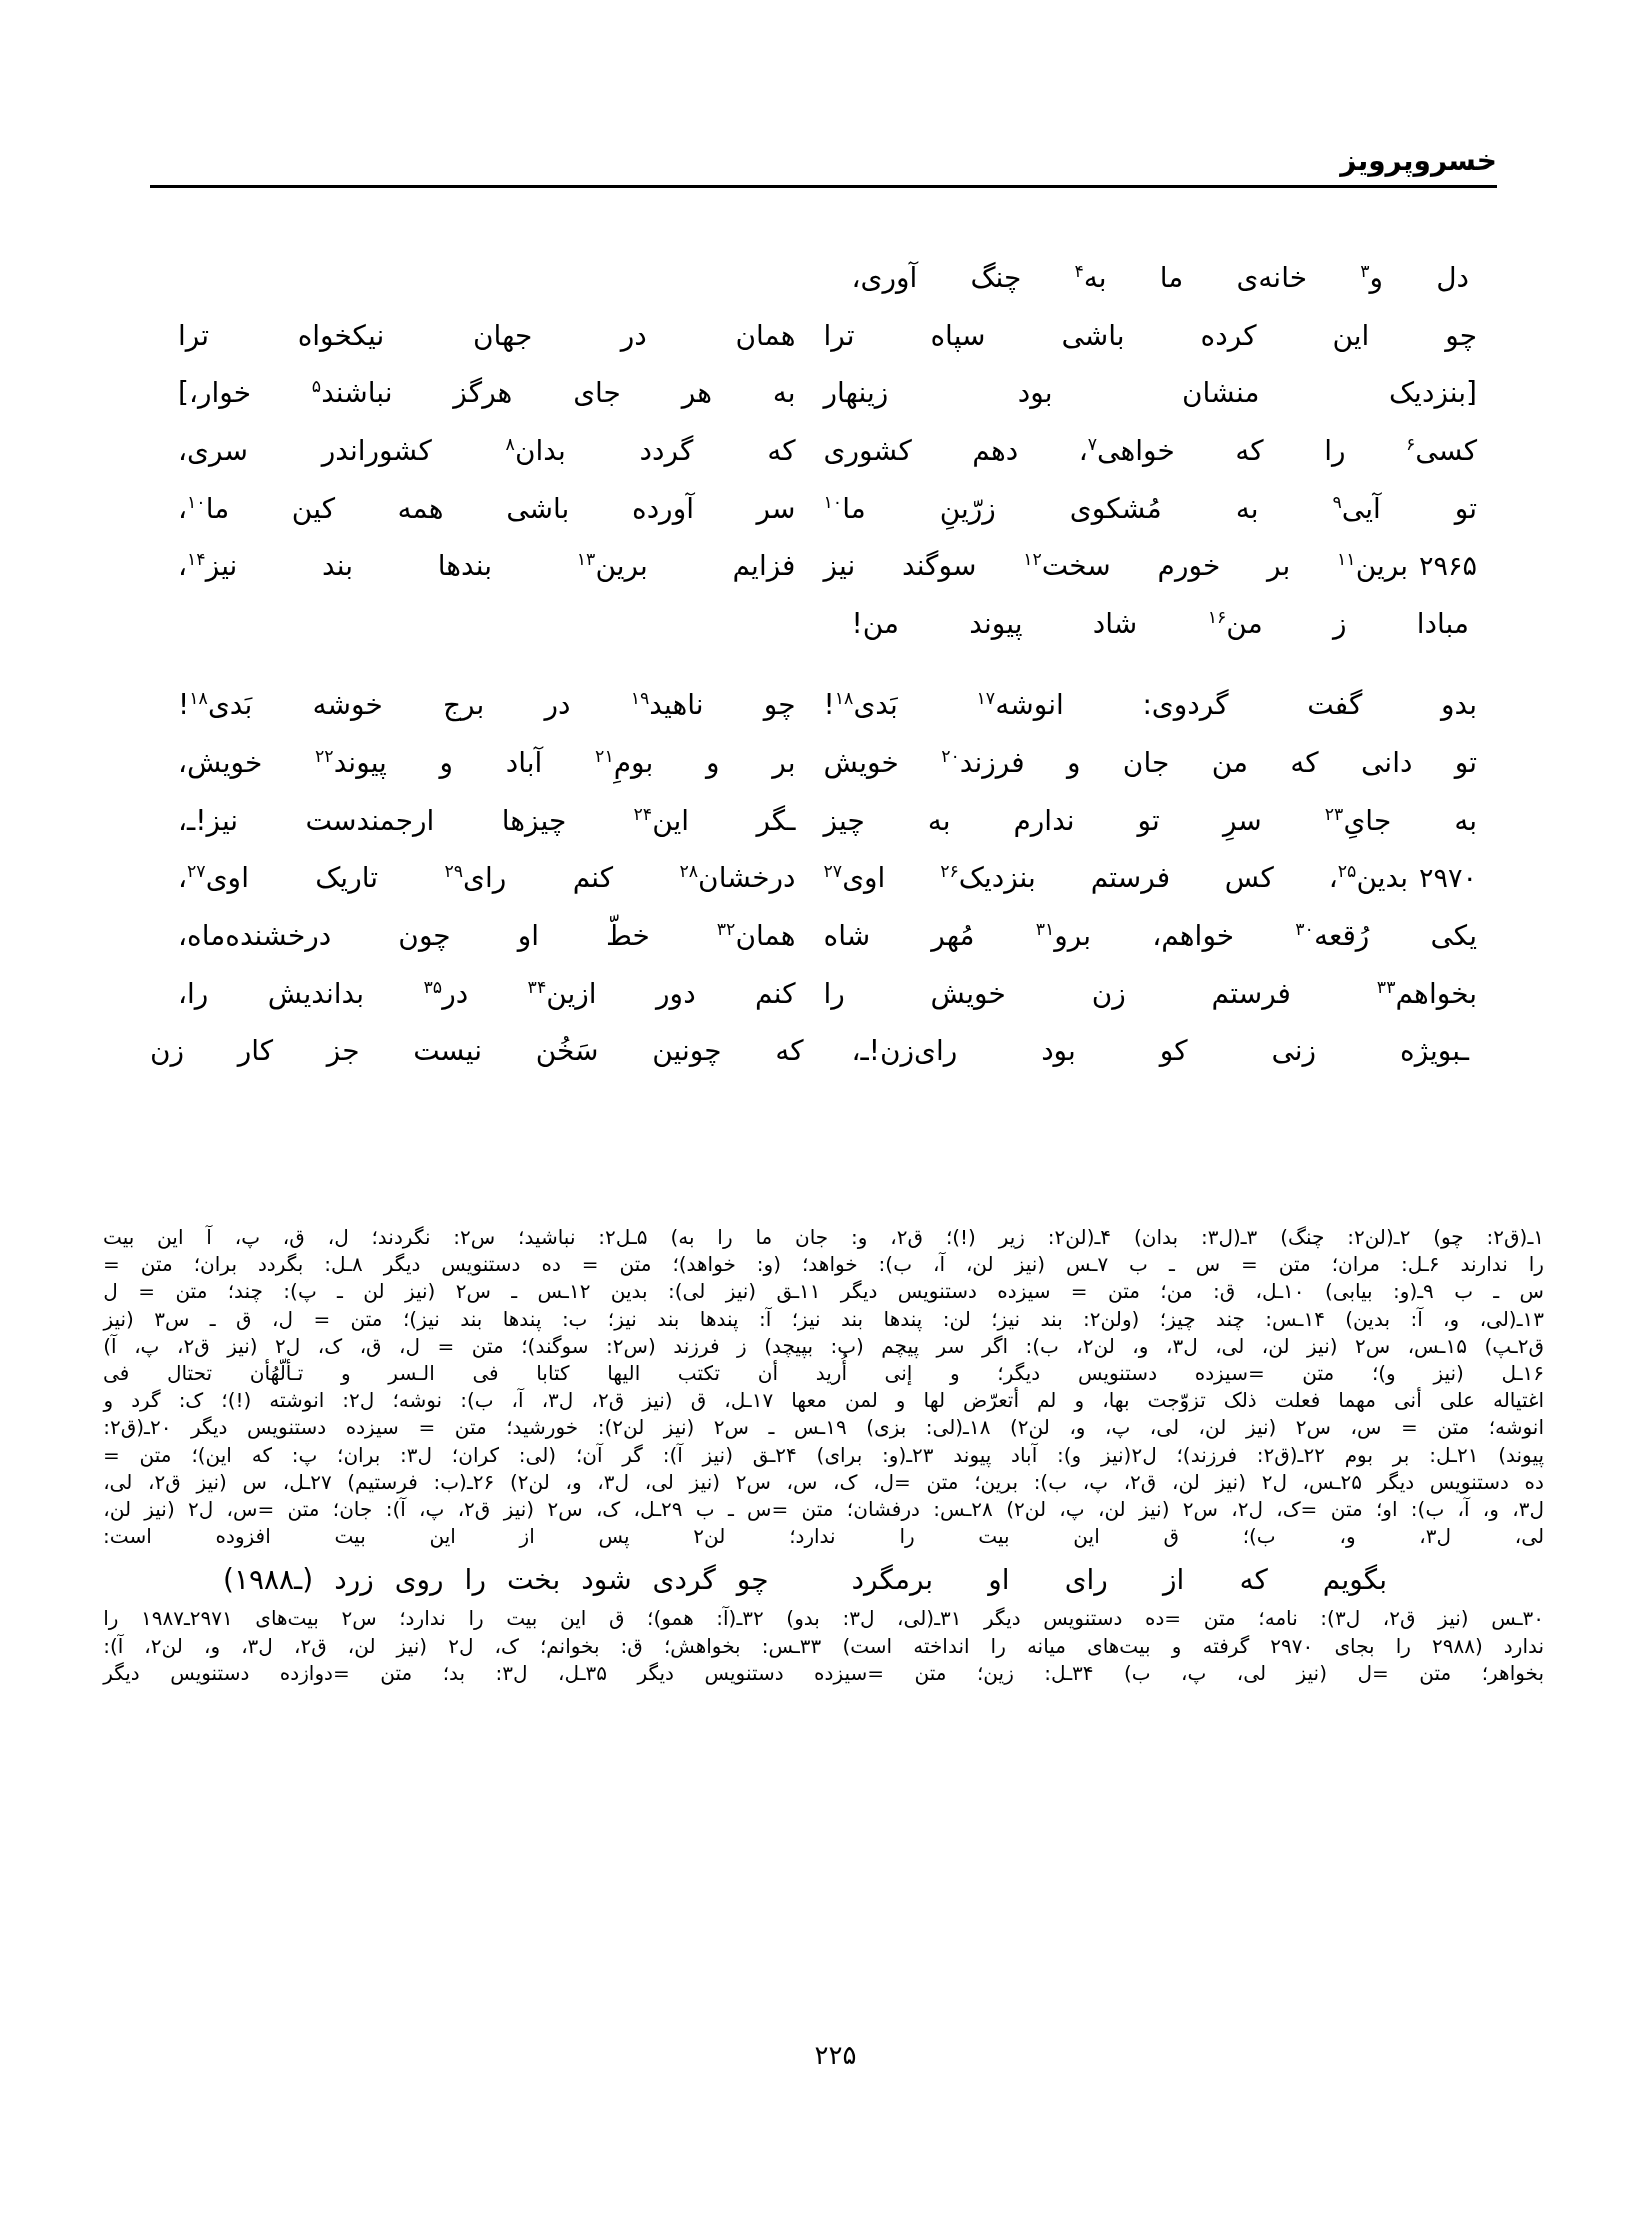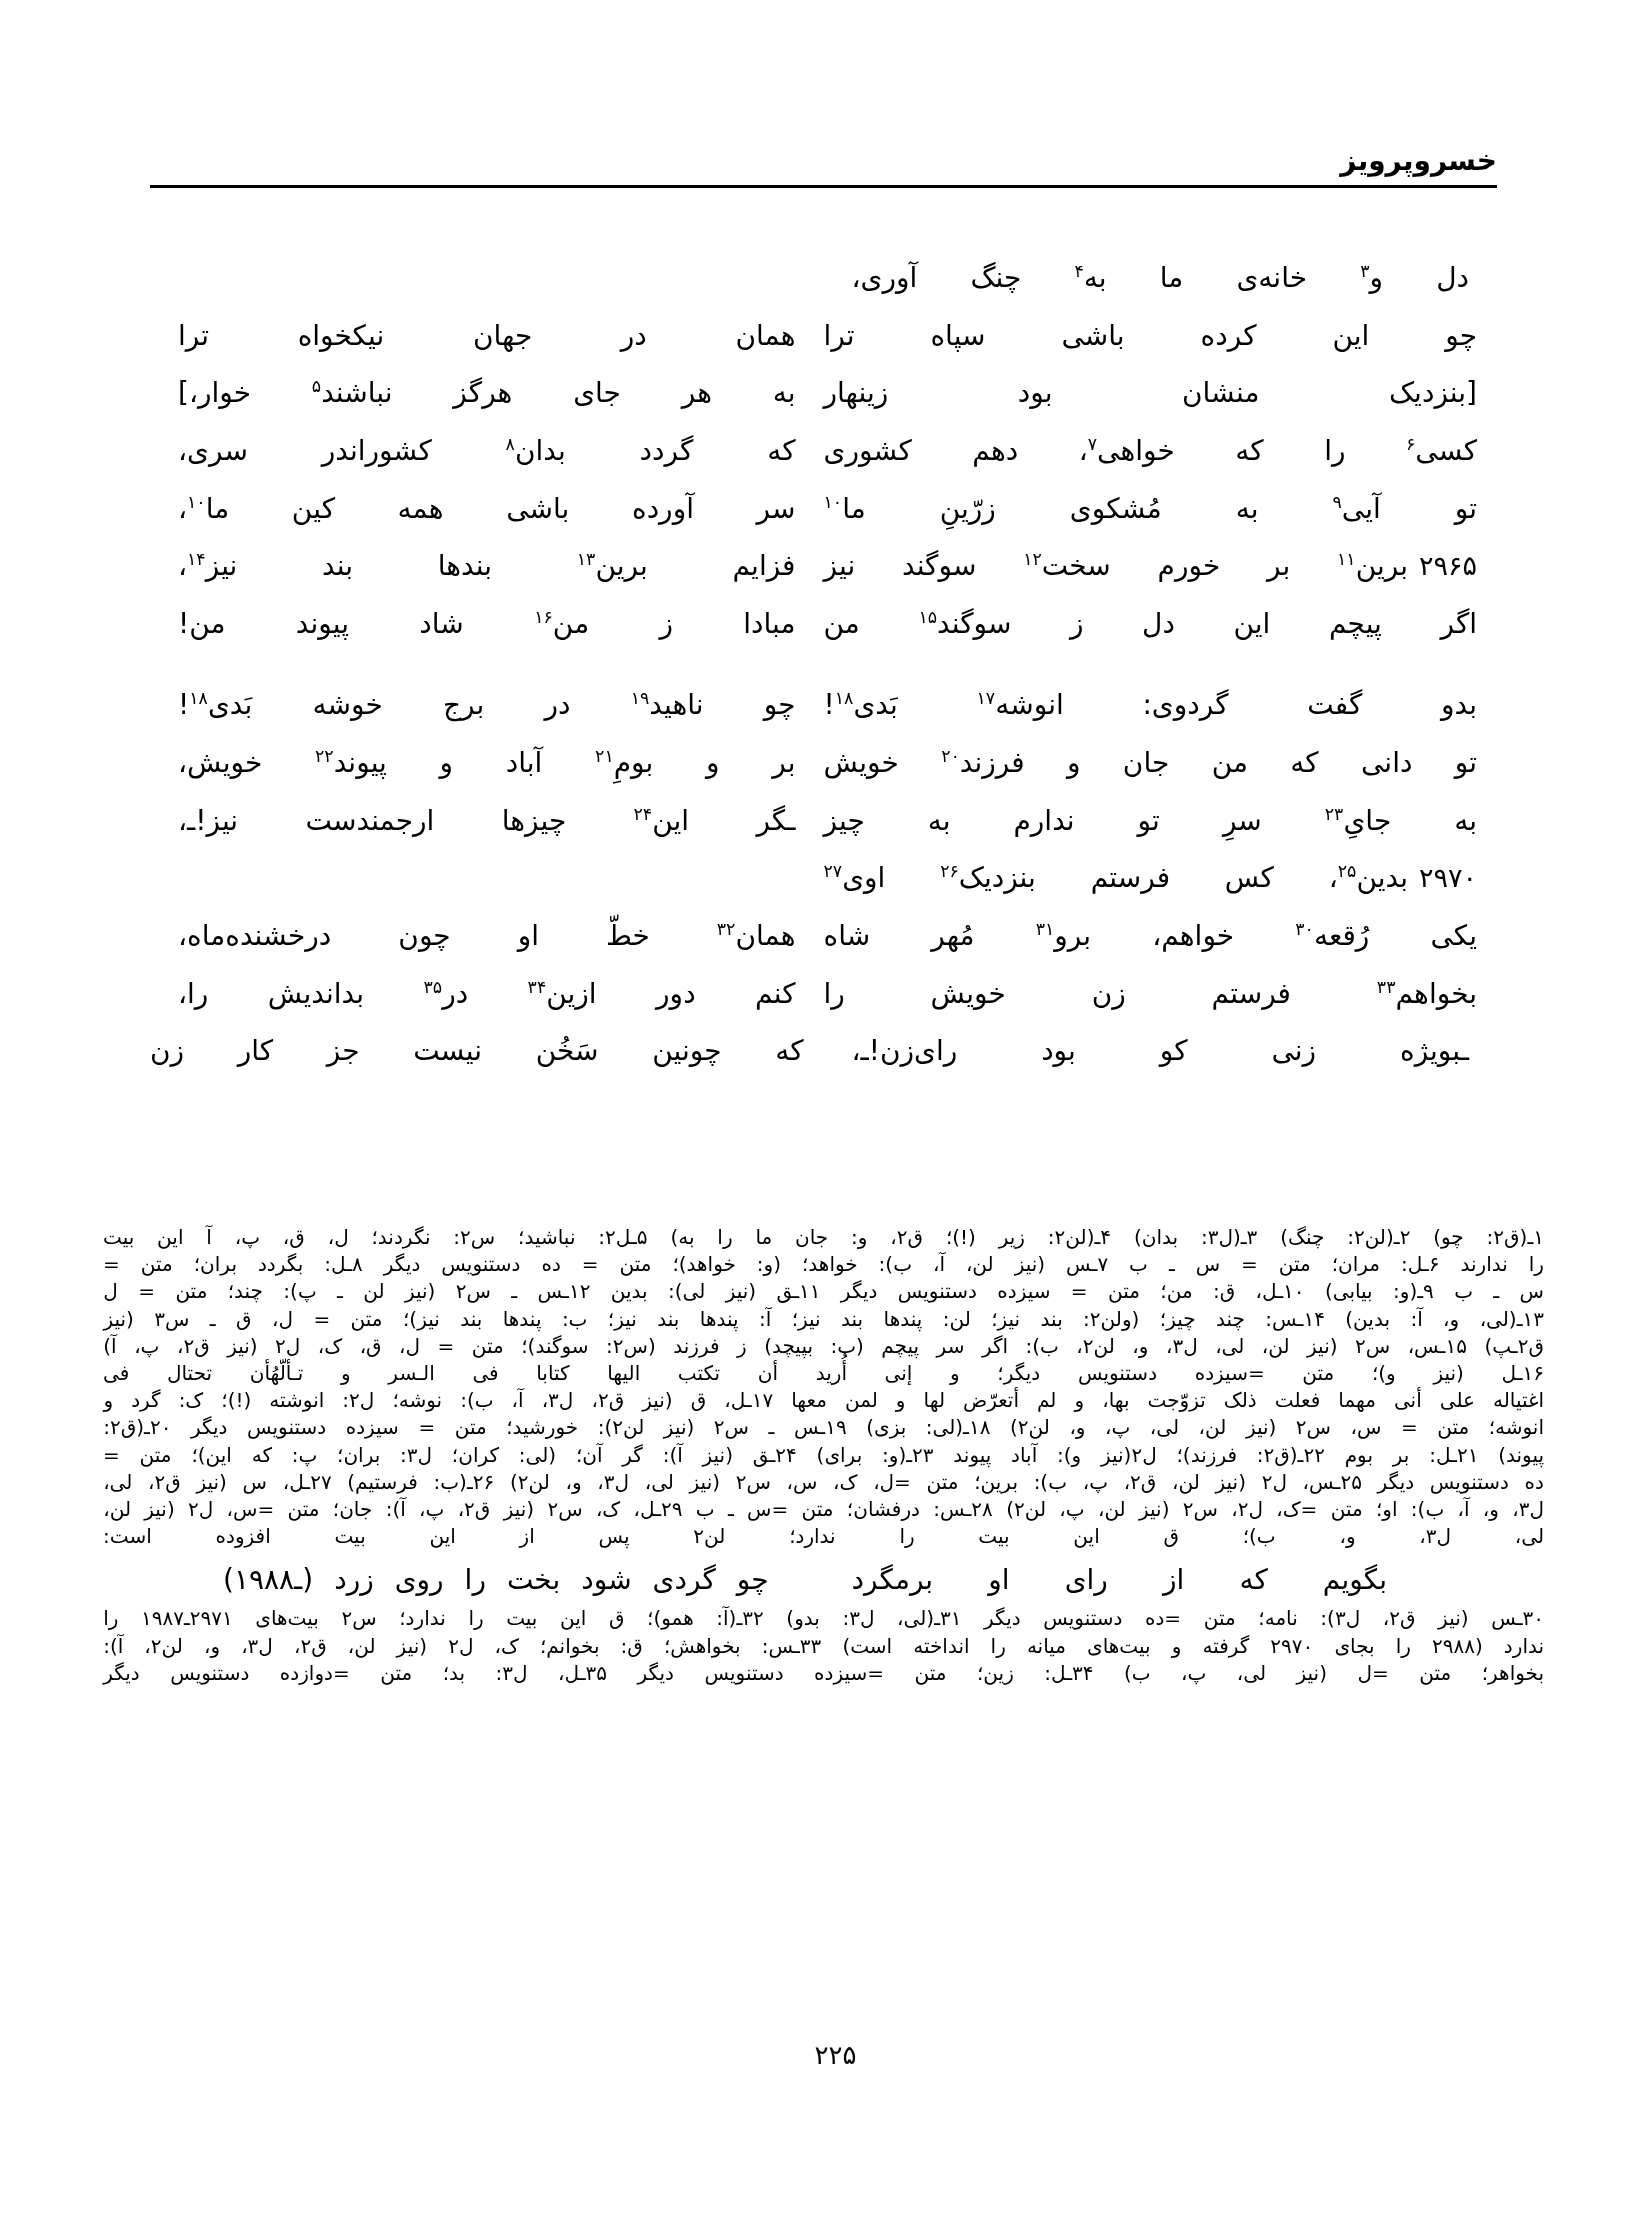--- a/index.html
+++ b/index.html
@@ -181,39 +181,39 @@
         </div>
         <div class="bayt">
           <div class="hemistich hemi-right"><span>تو آیی</span><sup class="fn">۹</sup><span> به مُشکوی زرّینِ ما</span><sup class="fn">۱۰</sup></div>
           <div class="hemistich hemi-left"><span>سر آورده باشی همه کین ما</span><sup class="fn">۱۰</sup><span>،</span></div>
         </div>
         <div class="bayt">
           <div class="hemistich hemi-right"><span class="linenum">۲۹۶۵</span><span>برین</span><sup class="fn">۱۱</sup><span> بر خورم سخت</span><sup class="fn">۱۲</sup><span> سوگند نیز</span></div>
           <div class="hemistich hemi-left"><span>فزایم برین</span><sup class="fn">۱۳</sup><span> بندها بند نیز</span><sup class="fn">۱۴</sup><span>،</span></div>
         </div>
         <div class="bayt">
-          <div class="hemistich hemi-right"><span>اگر پیچم این دل ز سوگند</span><sup class="fn">۱۵</sup><span> من</span></div>
           <div class="hemistich hemi-left"><span>مبادا ز من</span><sup class="fn">۱۶</sup><span> شاد پیوند من!</span></div>
         </div>
       </div>
       <div class="stanza">
         <div class="bayt">
           <div class="hemistich hemi-right"><span>بدو گفت گردوی: انوشه</span><sup class="fn">۱۷</sup><span> بَدی</span><sup class="fn">۱۸</sup><span>!</span></div>
           <div class="hemistich hemi-left"><span>چو ناهید</span><sup class="fn">۱۹</sup><span> در برج خوشه بَدی</span><sup class="fn">۱۸</sup><span>!</span></div>
         </div>
         <div class="bayt">
           <div class="hemistich hemi-right"><span>تو دانی که من جان و فرزند</span><sup class="fn">۲۰</sup><span> خویش</span></div>
           <div class="hemistich hemi-left"><span>بر و بومِ</span><sup class="fn">۲۱</sup><span> آباد و پیوند</span><sup class="fn">۲۲</sup><span> خویش،</span></div>
         </div>
         <div class="bayt">
           <div class="hemistich hemi-right"><span>به جایِ</span><sup class="fn">۲۳</sup><span> سرِ تو ندارم به چیز</span></div>
           <div class="hemistich hemi-left"><span>ـگر این</span><sup class="fn">۲۴</sup><span> چیزها ارجمندست نیز!ـ،</span></div>
         </div>
         <div class="bayt">
           <div class="hemistich hemi-right"><span class="linenum">۲۹۷۰</span><span>بدین</span><sup class="fn">۲۵</sup><span>، کس فرستم بنزدیک</span><sup class="fn">۲۶</sup><span> اوی</span><sup class="fn">۲۷</sup></div>
+          <div class="hemistich hemi-left"><span>درخشان</span><sup class="fn">۲۸</sup><span> کنم رای</span><sup class="fn">۲۹</sup><span> تاریک اوی</span><sup class="fn">۲۷</sup><span>،</span></div>
         </div>
         <div class="bayt">
           <div class="hemistich hemi-right"><span>یکی رُقعه</span><sup class="fn">۳۰</sup><span> خواهم، برو</span><sup class="fn">۳۱</sup><span> مُهر شاه</span></div>
           <div class="hemistich hemi-left"><span>همان</span><sup class="fn">۳۲</sup><span> خطّ او چون درخشنده‌ماه،</span></div>
         </div>
         <div class="bayt">
           <div class="hemistich hemi-right"><span>بخواهم</span><sup class="fn">۳۳</sup><span> فرستم زن خویش را</span></div>
           <div class="hemistich hemi-left"><span>کنم دور ازین</span><sup class="fn">۳۴</sup><span> در</span><sup class="fn">۳۵</sup><span> بداندیش را،</span></div>
         </div>
         <div class="bayt">

